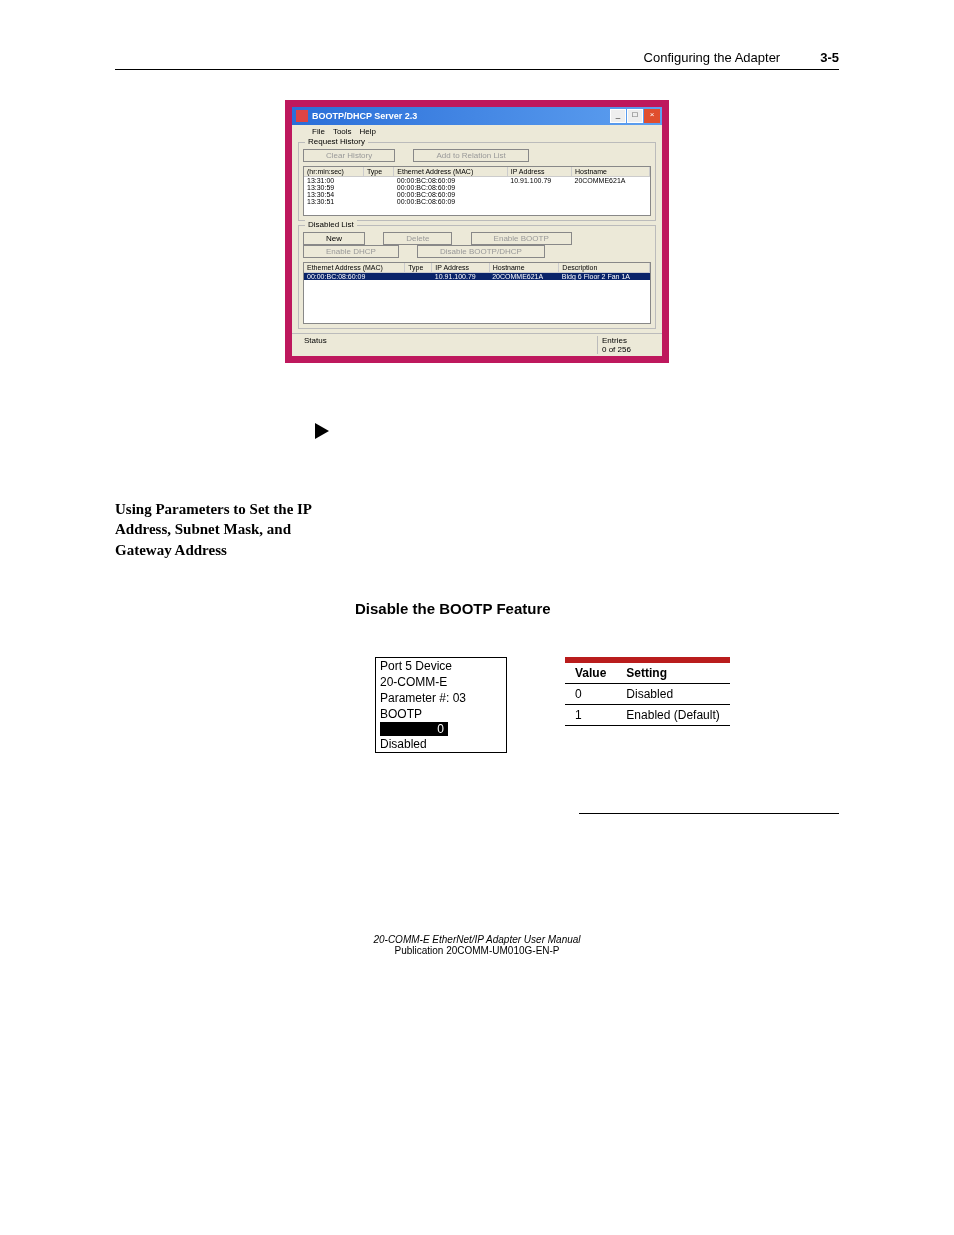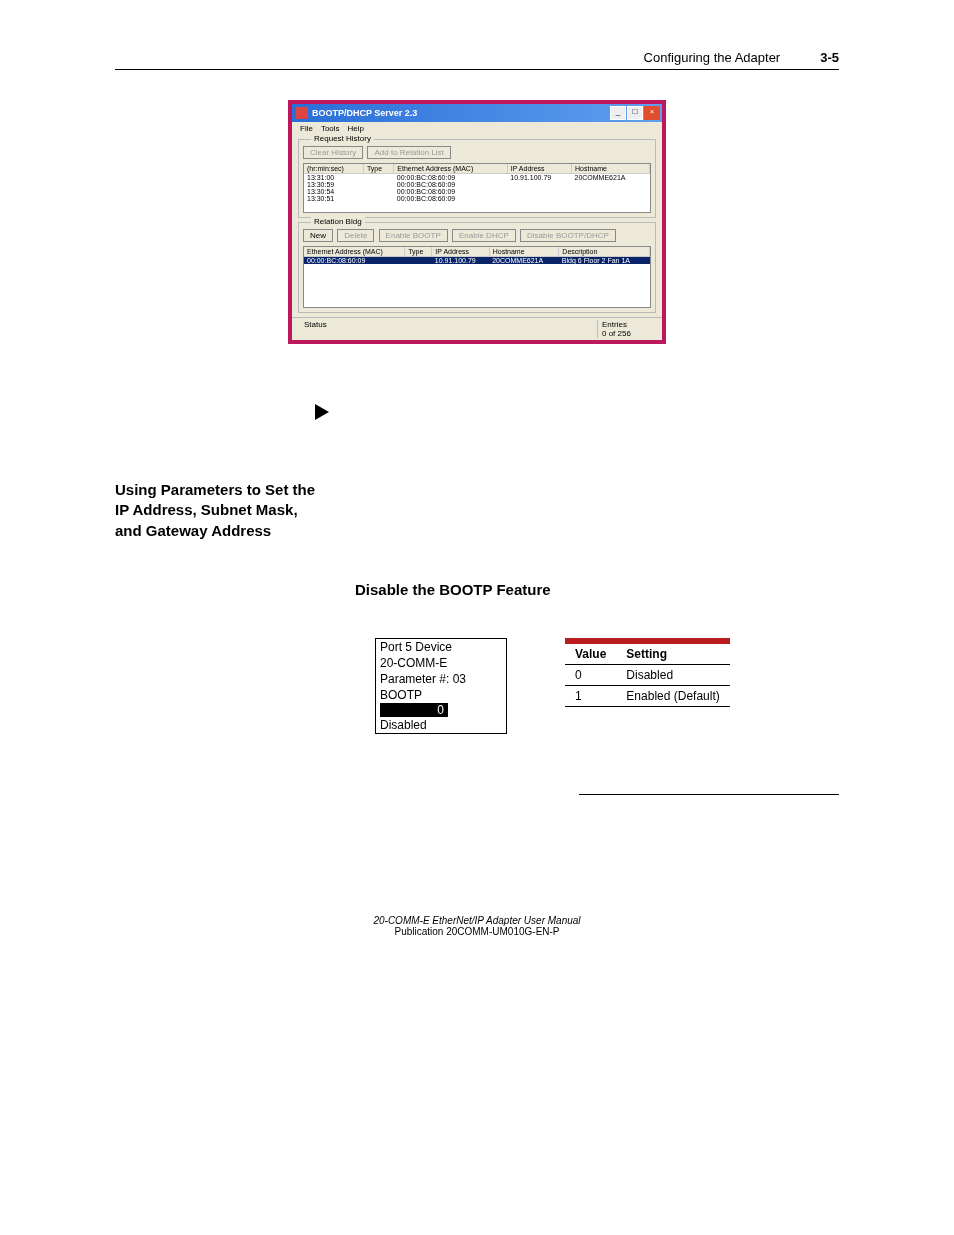--- a/index.html
+++ b/index.html
@@ -24,21 +24,21 @@
     padding-bottom: 4px;
     margin-bottom: 30px;
   }
   .header-title { font-size: 13px; margin-left: 16px; }
   .header-page { font-size: 13px; font-weight: bold; }
 
   
   .win {
     width: 370px;
     margin: 0 auto 60px auto;
-    border: 4px solid #be185d;
+    border: 7px solid #be185d;
     font-family: Tahoma, Arial, sans-serif;
     font-size: 8px;
     background: #ece9d8;
   }
   .titlebar {
     background: linear-gradient(to right, #2a6ed8, #5ea0f0);
     color: #fff;
     display: flex;
     align-items: center;
     height: 18px;
@@ -51,42 +51,42 @@
   .wbtns { display: flex; gap: 1px; }
   .wbtn {
     width: 14px; height: 12px;
     background: #eee; border: 1px solid #fff;
     font-size: 8px; text-align: center; line-height: 10px;
     color: #000;
   }
   .wbtn.close { background: #e04e2e; color: #fff; border-color: #e04e2e; }
   .menubar {
     display: flex; gap: 8px;
-    padding: 2px 8px;
+    padding: 2px 20px;
     font-size: 8px;
     background: #ece9d8;
   }
   .group {
     margin: 4px 6px;
     border: 1px solid #bbb;
     padding: 6px 4px 4px 4px;
     position: relative;
   }
   .group-label {
-    position: absolute; top: -6px; left: 12px;
+    position: absolute; top: -6px; left: 6px;
     background: #ece9d8; padding: 0 3px;
     font-size: 8px;
   }
   .btn {
     border: 1px solid #888;
     background: #ece9d8;
-    padding: 1px 6px;
+    padding: 1px 22px;
     font-size: 8px;
     display: inline-block;
-    margin-right: 2px;
+    margin-right: 16px;
   }
   .btn.disabled { color: #999; }
   .list {
     background: #fff;
     border: 1px solid #888;
     margin-top: 4px;
     min-height: 48px;
   }
   .list.tall { min-height: 60px; }
   .list table { width: 100%; border-collapse: collapse; font-size: 7px; }
@@ -125,20 +125,21 @@
     margin-bottom: 40px;
   }
   .left-col {
     width: 210px;
     flex-shrink: 0;
   }
   .left-heading {
     font-weight: bold;
     font-size: 15px;
     line-height: 1.35;
+    font-family: Liberation Serif, serif;
   }
   .right-col { flex: 1; }
 
   .sub-heading {
     font-weight: bold;
     font-size: 15px;
     margin: 0 0 40px 240px;
   }
 
   
@@ -257,21 +258,21 @@
               <td>00:00:BC:08:60:09</td>
                 <td></td>
                 <td></td>
             </tr>
           </tbody>
         </table>
       </div>
     </div>
 
     <div class="group">
-      <span class="group-label">Relation Bldg</span>
+      <span class="group-label">Disabled List</span>
       <span class="btn">New</span>
       <span class="btn disabled">Delete</span>
       <span class="btn disabled">Enable BOOTP</span>
       <span class="btn disabled">Enable DHCP</span>
       <span class="btn disabled">Disable BOOTP/DHCP</span>
       <div class="list tall">
         <table>
           <thead>
               <tr>
             <th>Ethernet Address (MAC)</th>

